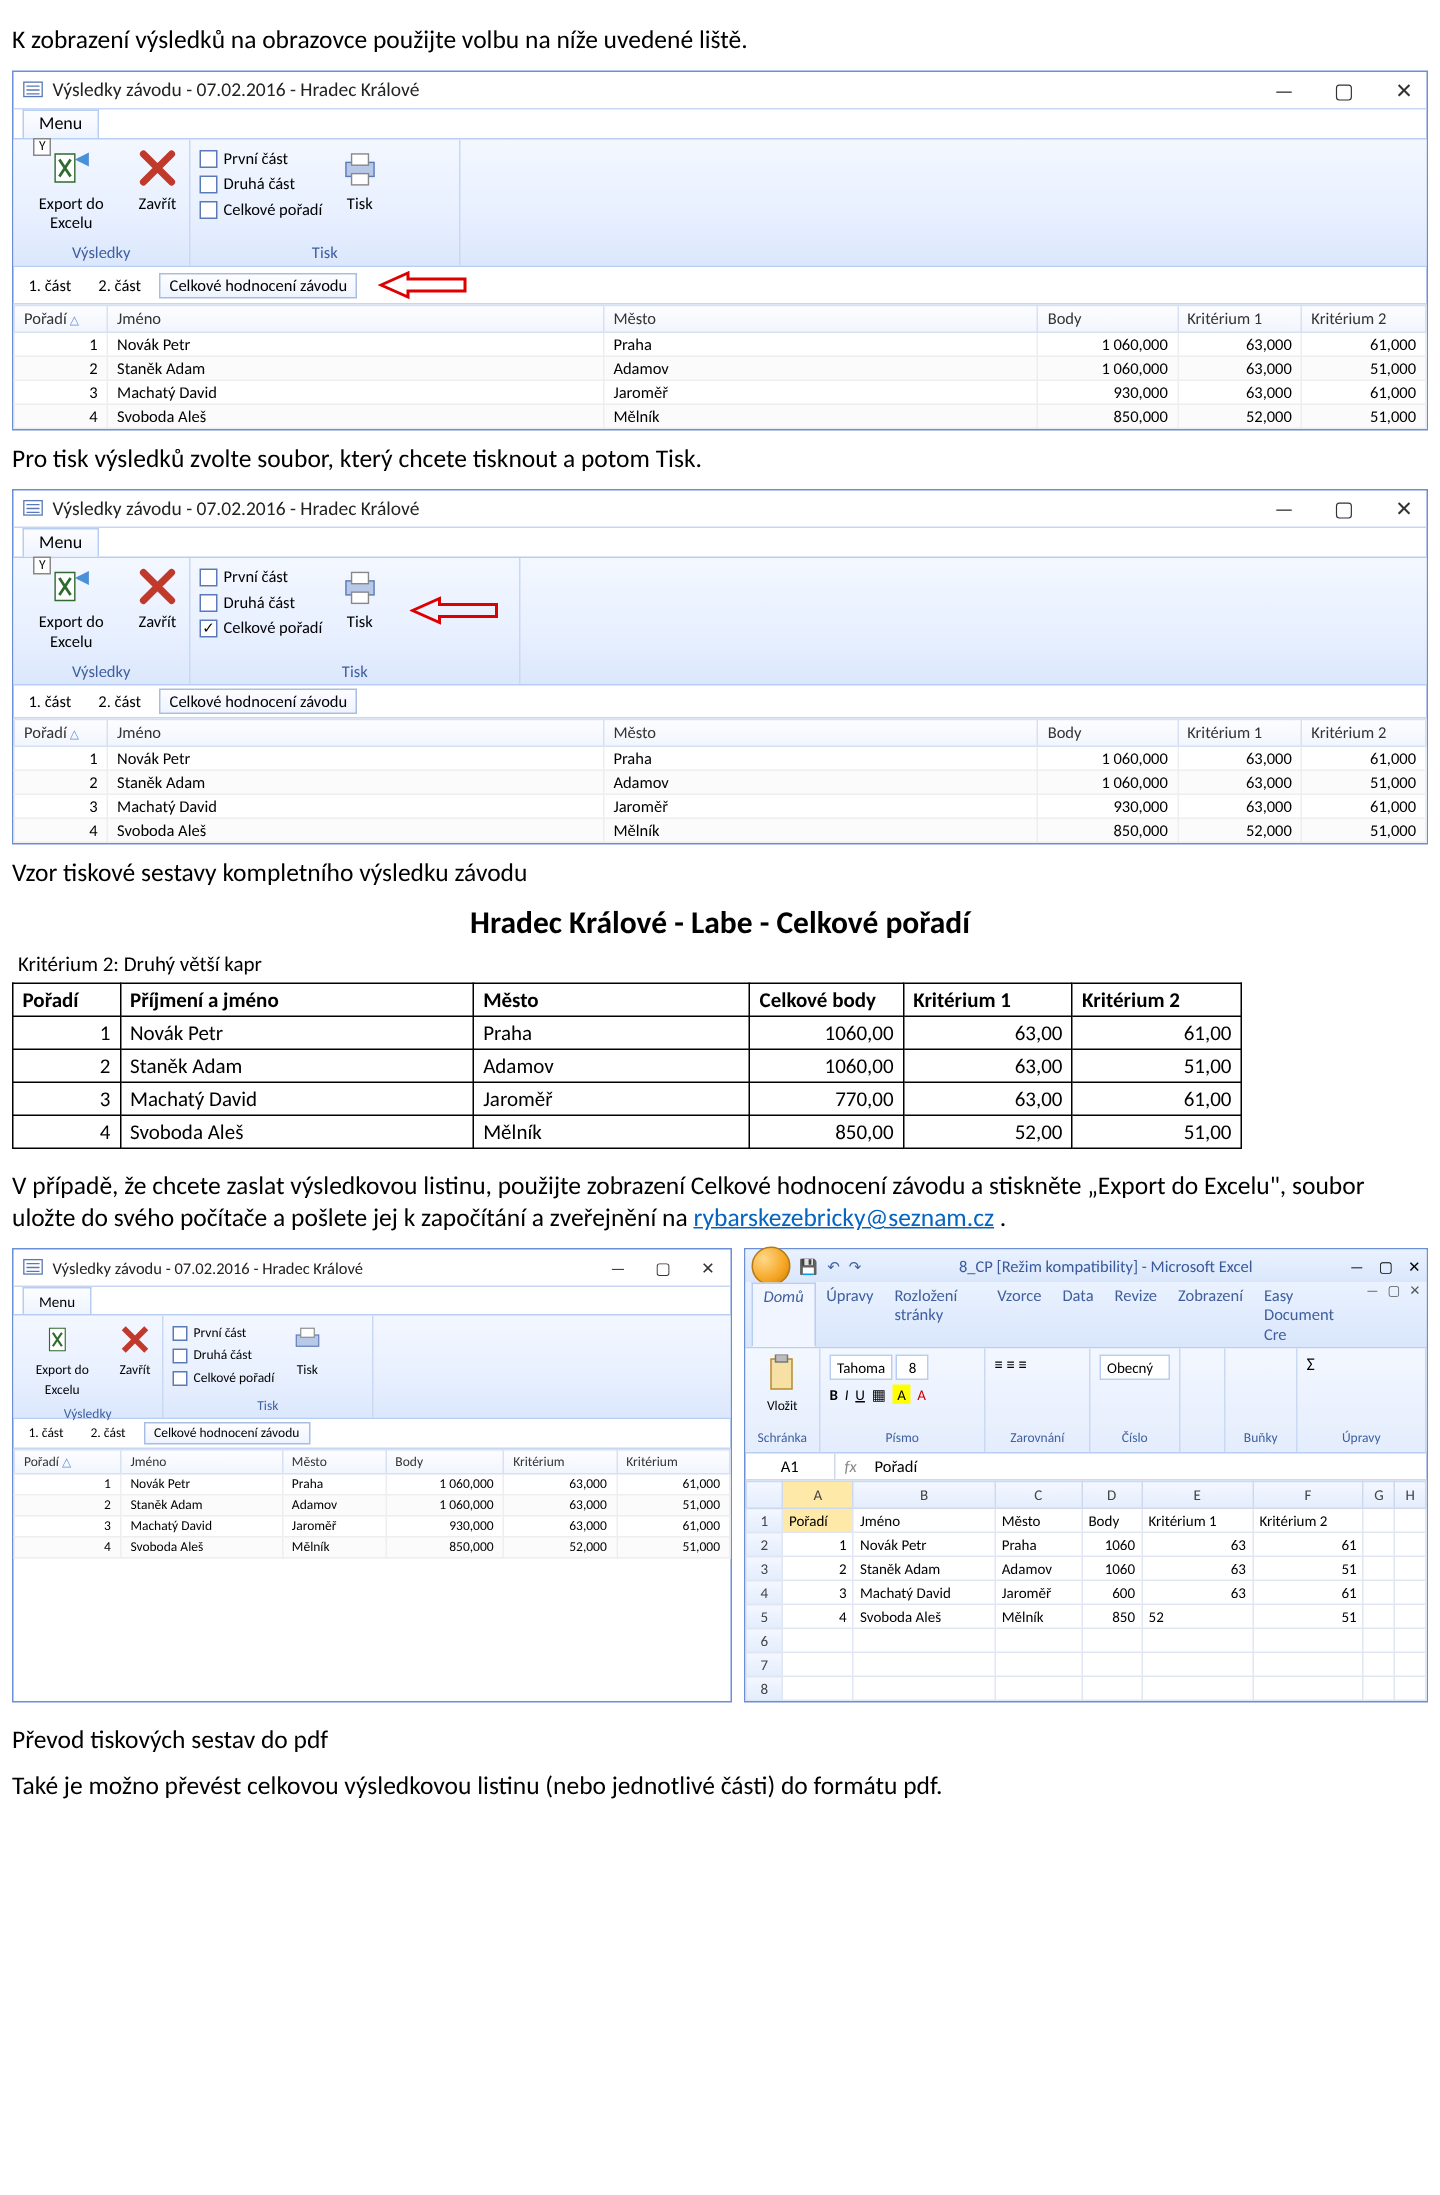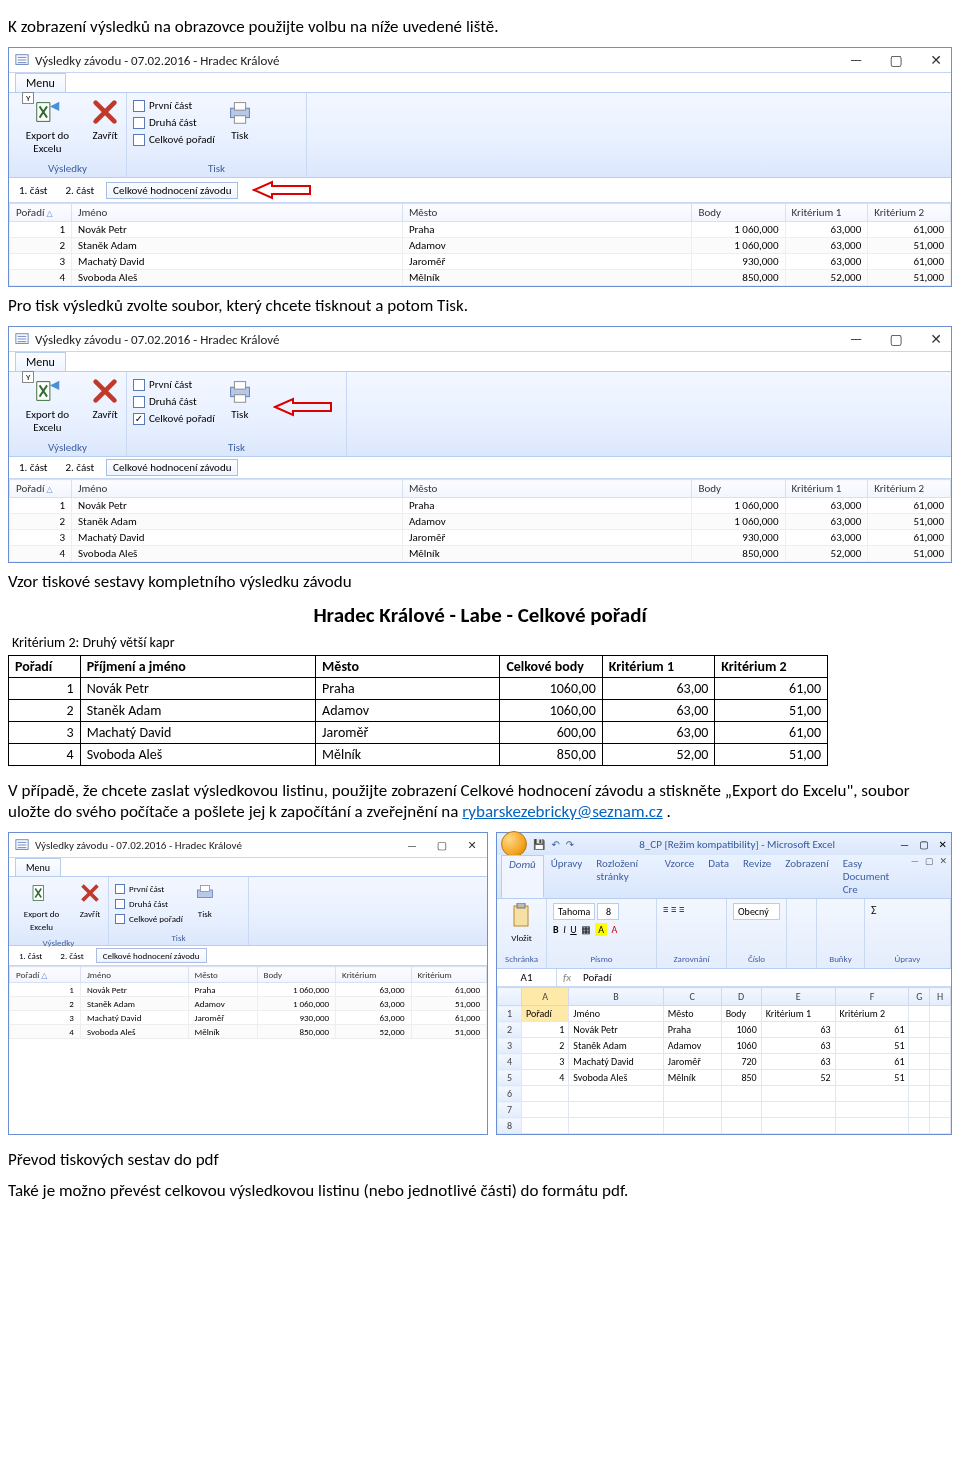--- a/index.html
+++ b/index.html
@@ -391,21 +391,21 @@
             <td>Staněk Adam</td>
             <td>Adamov</td>
             <td class="r">1060,00</td>
             <td class="r">63,00</td>
             <td class="r">51,00</td>
           </tr>
           <tr>
             <td class="r">3</td>
             <td>Machatý David</td>
             <td>Jaroměř</td>
-            <td class="r">600,00</td>
+            <td class="r">770,00</td>
             <td class="r">63,00</td>
             <td class="r">61,00</td>
           </tr>
           <tr>
             <td class="r">4</td>
             <td>Svoboda Aleš</td>
             <td>Mělník</td>
             <td class="r">850,00</td>
             <td class="r">52,00</td>
             <td class="r">51,00</td>
@@ -675,33 +675,33 @@
               <td class="" style="text-align:right;">63</td>
               <td class="" style="text-align:right;">51</td>
               <td class="" style=""></td>
               <td class="" style=""></td>
             </tr>
             <tr>
               <td class="rh">4</td>
               <td class="" style="text-align:right;">3</td>
               <td class="" style="">Machatý David</td>
               <td class="" style="">Jaroměř</td>
-              <td class="" style="text-align:right;">720</td>
+              <td class="" style="text-align:right;">600</td>
               <td class="" style="text-align:right;">63</td>
               <td class="" style="text-align:right;">61</td>
               <td class="" style=""></td>
               <td class="" style=""></td>
             </tr>
             <tr>
               <td class="rh">5</td>
               <td class="" style="text-align:right;">4</td>
               <td class="" style="">Svoboda Aleš</td>
               <td class="" style="">Mělník</td>
               <td class="" style="text-align:right;">850</td>
-              <td class="" style="text-align:right;">52</td>
+              <td class="" style="">52</td>
               <td class="" style="text-align:right;">51</td>
               <td class="" style=""></td>
               <td class="" style=""></td>
             </tr>
             <tr>
               <td class="rh">6</td>
               <td class="" style=""></td>
               <td class="" style=""></td>
               <td class="" style=""></td>
               <td class="" style=""></td>

